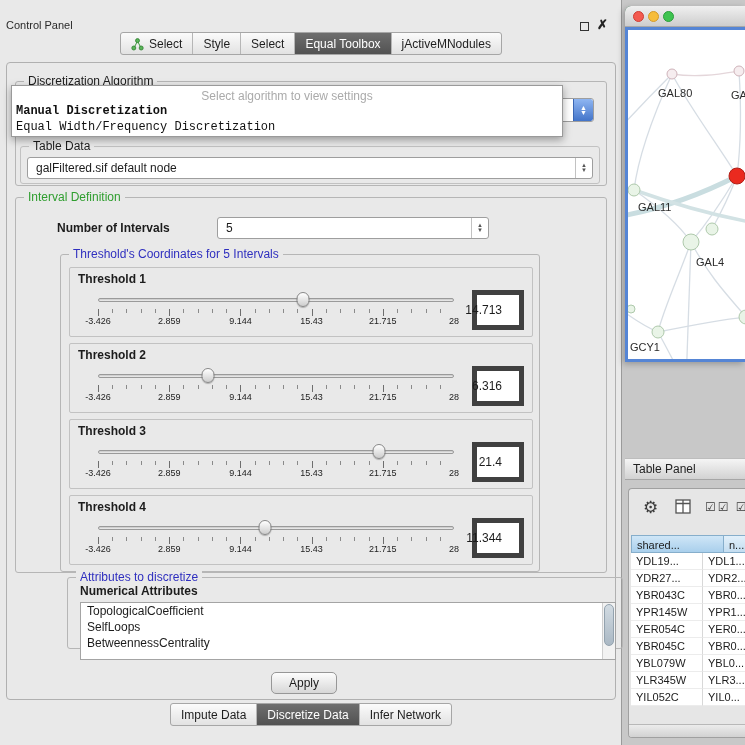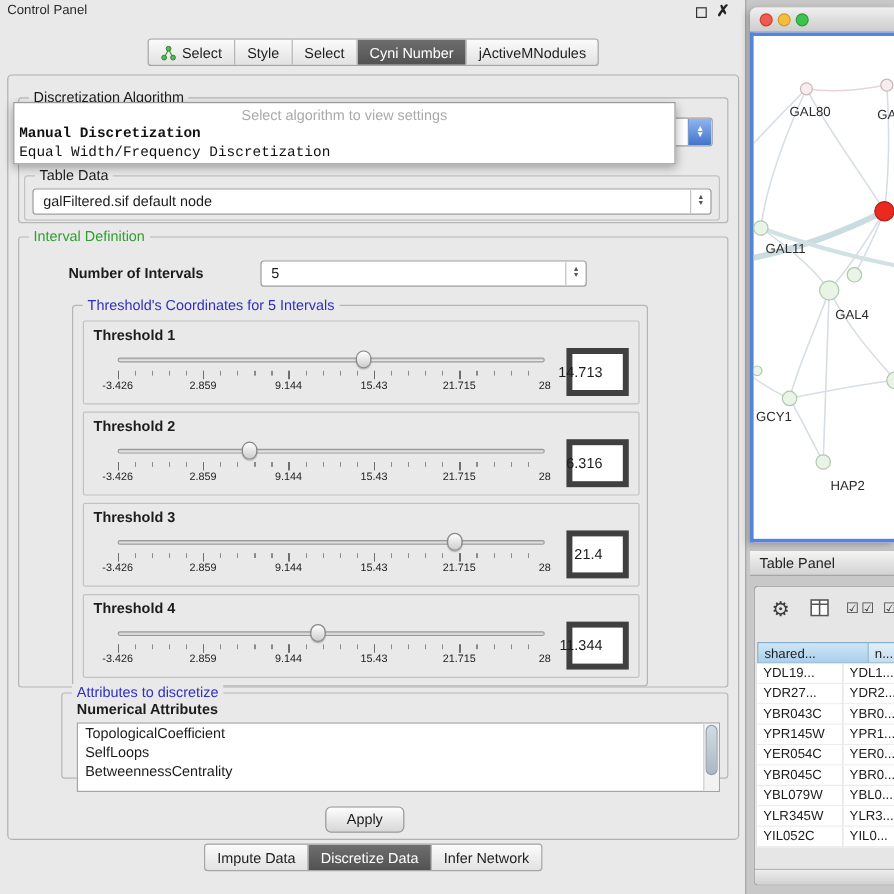--- a/index.html
+++ b/index.html
@@ -2,21 +2,21 @@
 <html><head>
 <meta charset="utf-8">
 <style>
   * { margin:0; padding:0; box-sizing:border-box; }
   html,body { width:745px; height:745px; overflow:hidden; }
   body { font-family:"Liberation Sans", sans-serif; background:#c8c8c8; position:relative; color:#1c1c1c; }
 
   
   .left-window { position:absolute; left:0; top:0; width:622px; height:745px;
                  background:#e9e9e9; border-right:1px solid #9a9a9a; }
-  .titlebar-left { position:absolute; left:0; top:0; width:100%; height:20px; }
+  .titlebar-left { position:absolute; left:0; top:16px; width:100%; height:20px; }
   .win-title { position:absolute; left:6px; top:3px; font-size:11px; color:#2a2a2a; }
   .float-icon { position:absolute; left:580px; top:6px; width:9px; height:9px; border:1.5px solid #333; }
   .close-icon { position:absolute; left:597px; top:1px; font-size:13px; font-weight:bold; color:#222; }
 
   .tabstrip { display:flex; justify-content:center; }
   .tabstrip-top { position:absolute; left:0; top:32px; width:622px; }
   .tabstrip-bottom { position:absolute; left:0; top:703px; width:622px; }
   .segmented { display:inline-flex; border:1px solid #a6a6a6; border-radius:3px;
                background:linear-gradient(#fbfbfb,#e2e2e2); overflow:hidden; }
   .segment { padding:4px 10px 3px; font-size:12px; border-left:1px solid #b6b6b6;
@@ -83,22 +83,22 @@
   .vthumb { position:absolute; left:1px; right:1px; top:1px; height:42px;
             background:linear-gradient(#d2dbe2,#aab8c4); border:1px solid #93a2ae; border-radius:5px; }
 
   .apply-btn { position:absolute; left:264px; top:609px; width:66px; height:22px;
                background:linear-gradient(#fdfdfd,#d7d7d7); border:1px solid #979797;
                border-radius:5px; font-size:12px; display:flex; align-items:center;
                justify-content:center; }
   .bold-label { position:absolute; font-size:12px; font-weight:bold; }
 
   
-  .net-window { position:absolute; left:625px; top:6px; width:120px; height:446px;
-                border-radius:6px 0 0 0; background:#f0abfc;
+  .net-window { position:absolute; left:625px; top:6px; width:120px; height:356px;
+                border-radius:6px 0 0 0; background:#14532d;
                 box-shadow:-2px 2px 6px rgba(0,0,0,.25); }
   .net-titlebar { position:absolute; left:0; top:0; width:100%; height:21px;
                   background:linear-gradient(#f0f0f0,#cdcdcd); border-bottom:1px solid #a8a8a8;
                   border-radius:6px 0 0 0; }
   .light { position:absolute; top:5px; width:11px; height:11px; border-radius:50%; }
   .light.red    { left:8px;  background:#f35a4f; border:1px solid #ce3c34; }
   .light.yellow { left:23px; background:#f6bd3c; border:1px solid #d49a2a; }
   .light.green  { left:38px; background:#3ec34f; border:1px solid #2b9e3c; }
   .net-frame { position:absolute; left:0; top:21px; right:0; bottom:0;
                border:3px solid #5585d5; border-right:none; background:#fff; overflow:hidden; }
@@ -155,21 +155,21 @@
         </svg>
         <span>Select</span>
       </div>
       <div class="segment">
         <span>Style</span>
       </div>
       <div class="segment">
         <span>Select</span>
       </div>
       <div class="segment selected">
-        <span>Cyni Number</span>
+        <span>Equal Toolbox</span>
       </div>
       <div class="segment">
         <span>jActiveMNodules</span>
       </div>
     </div>
   </div>
 
   <div class="main-panel">
 
     <div class="group" style="left:8px; top:18px; width:592px; height:105px;">
@@ -281,21 +281,21 @@
               <span class="tlab" style="left:60%">15.43</span>
               <span class="tlab" style="left:80%">21.715</span>
               <span class="tlab" style="left:100%">28</span>
             </div>
           </div>
           <div class="value-box">11.344</div>
         </div>
       </div>
     </div>
 
-    <div class="group" style="left:44px; top:514px; width:556px; height:72px;">
+    <div class="group" style="left:60px; top:514px; width:556px; height:72px;">
       <span class="group-title title-blue">Attributes to discretize</span>
       <span class="bold-label" style="left:12px; top:6px;">Numerical Attributes</span>
       <div class="listbox">
         <div class="list-item">TopologicalCoefficient</div>
         <div class="list-item">SelfLoops</div>
         <div class="list-item">BetweennessCentrality</div>
         <div class="vscroll">
           <div class="vthumb"></div>
         </div>
       </div>

